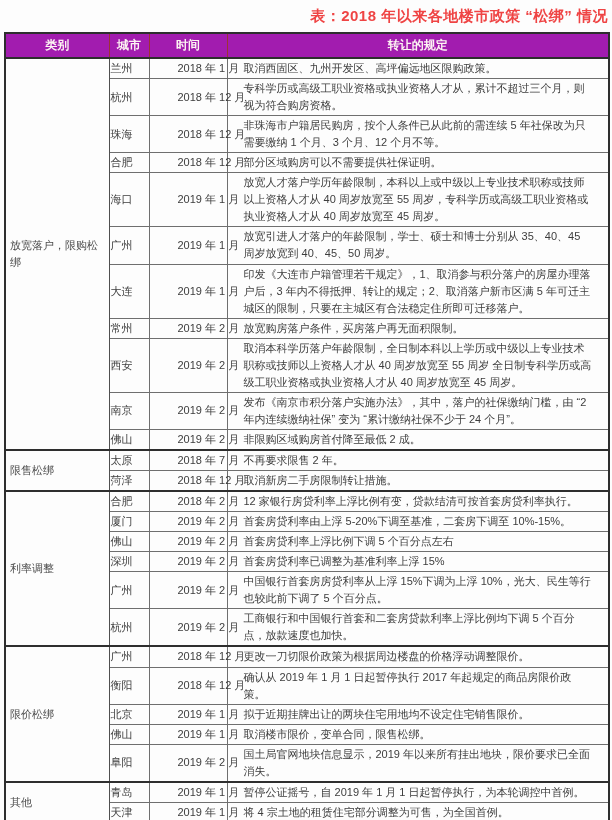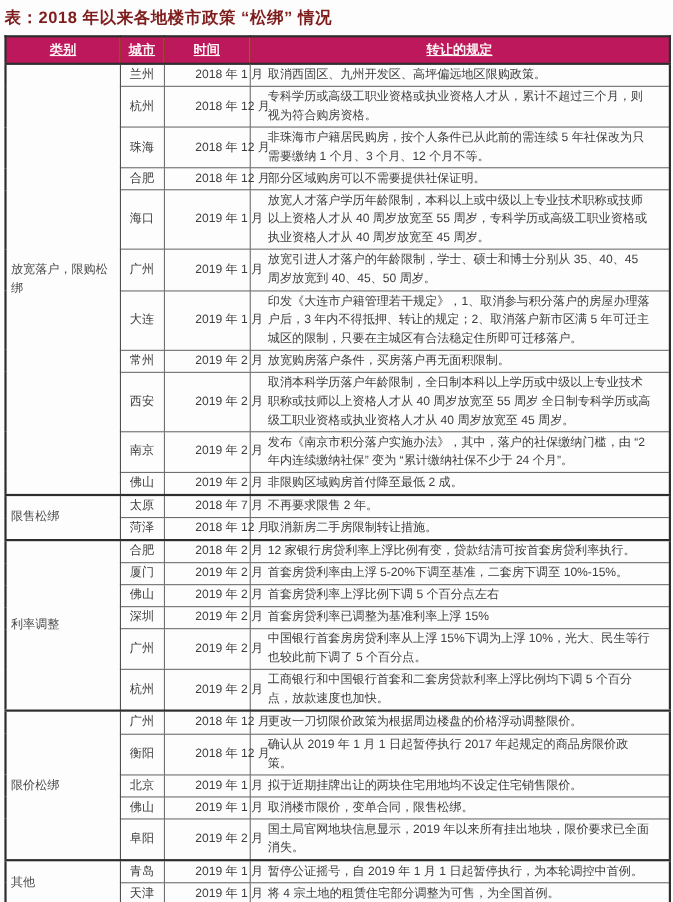--- a/index.html
+++ b/index.html
@@ -6,48 +6,47 @@
   html,body { background:#ffffff; }
   body {
     width:612px; height:820px;
     font-family:"Liberation Sans","DejaVu Sans",sans-serif;
     color:#3d3d3d;
     background:#fdfdfd;
     overflow:hidden;
   }
   .page { width:612px; height:820px; padding:7px 4px 0 4px; position:relative; }
   .page-title {
-    font-size:15px; font-weight:bold; color:#7f1d1d;
-    text-align:left; margin:0 0 6px 0; letter-spacing:0.5px;
+    font-size:15px; font-weight:bold; color:#ef4444;
+    text-align:right; margin:0 0 6px 0; letter-spacing:0.5px;
   }
   table.policy-table {
     width:604px; margin:0 auto;
     border-collapse:collapse; table-layout:fixed;
     border:2px solid #2e2e2e;
   }
   col.c-cat { width:104px; }
   col.c-city { width:40px; }
   col.c-date { width:78px; }
   col.c-policy { width:382px; }
   thead th {
-    background:#be185d; color:#fdf3f3;
+    background:#a21caf; color:#fdf3f3;
     font-size:12px; font-weight:bold;
     padding:3px 2px; border:1px solid #9c3434;
     border-bottom:2px solid #2e2e2e;
-    text-decoration:underline;
   }
   tbody { border-top:2px solid #2e2e2e; }
   td {
     border:1px solid #6f6f6f;
     font-size:11px; line-height:1.55;
     padding:1px 4px; vertical-align:middle;
     background:#fdfdfd;
   }
   td.cat   { text-align:left; color:#4a4a4a; border-right:1px solid #4f4f4f; }
-  td.city  { text-align:center; padding:1px 1px; white-space:nowrap; }
+  td.city  { text-align:left; padding:1px 1px; white-space:nowrap; }
   td.date  { text-align:center; white-space:nowrap;padding-left:28px; }
   td.policy{ text-align:left; padding:1px 16px; }
   .data-source {
     text-align:right; font-size:11.5px; color:#4b4b4b;
     margin:10px 48px 0 0; letter-spacing:0.5px;
   }
 </style>
 </head>
 <body>
 

